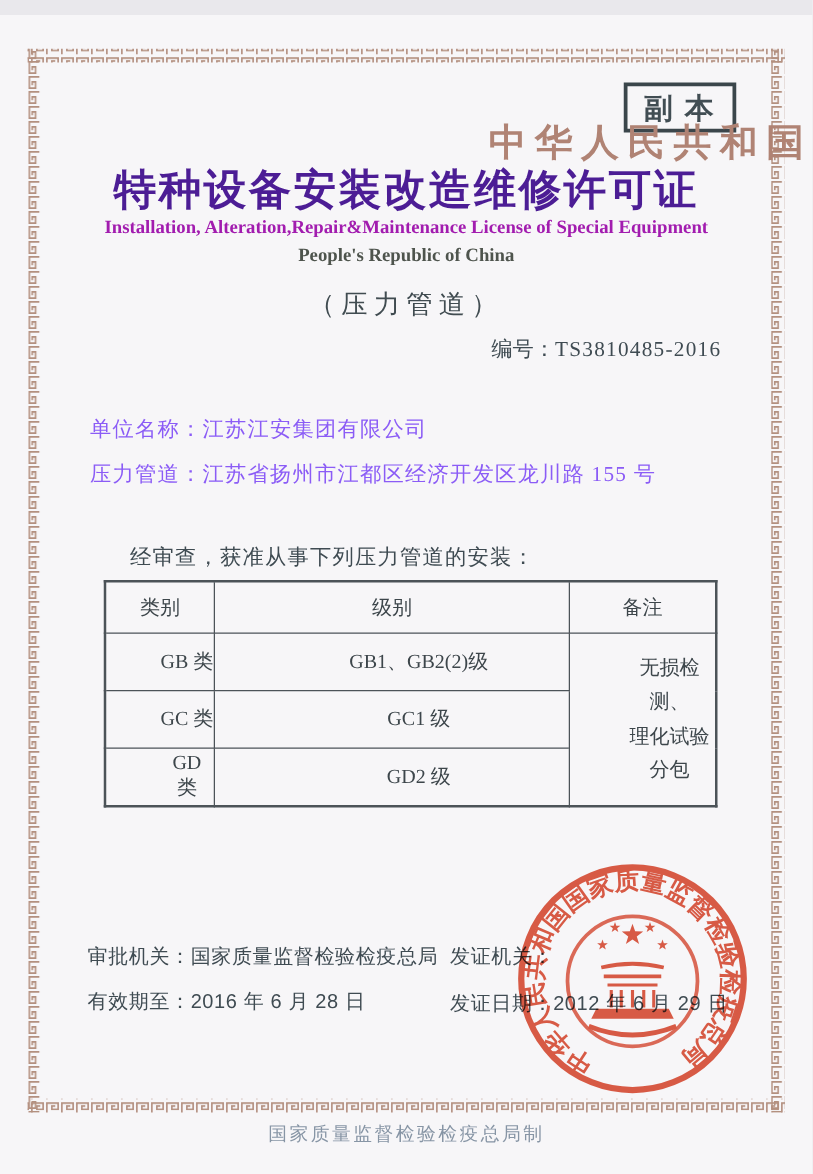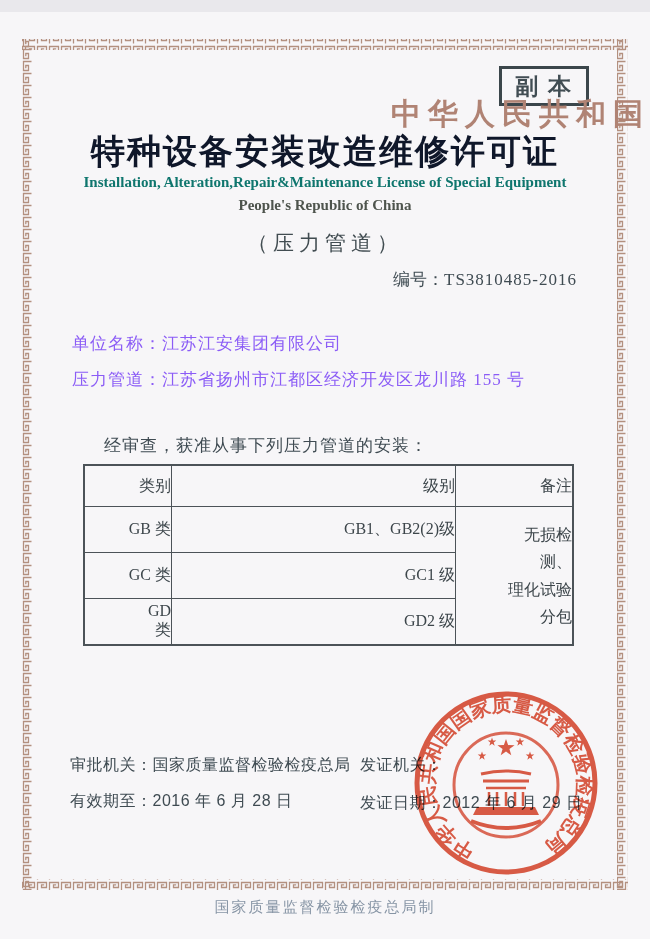--- a/index.html
+++ b/index.html
@@ -16,26 +16,26 @@
     font-size:23px;font-weight:bold;color:#414d53;letter-spacing:2px;
     background:#f7f6f8;
   }
   .title-cn1{
     position:absolute;top:82px;left:0;width:100%;text-align:right;
     font-size:30px;font-weight:bold;color:#b08374;letter-spacing:7px;
     font-family:"Liberation Sans","DejaVu Sans",sans-serif;
   }
   .title-cn2{
     position:absolute;top:117px;left:0;width:100%;text-align:center;
-    font-size:34px;font-weight:bold;color:#0f172a;letter-spacing:2px;
+    font-size:34px;font-weight:bold;color:#4c1d95;letter-spacing:2px;
     font-family:"Liberation Sans","DejaVu Sans",sans-serif;
   }
   .title-en1{
     position:absolute;top:162px;left:0;width:100%;text-align:center;
-    font-size:15px;font-weight:bold;color:#0f766e;
+    font-size:15px;font-weight:bold;color:#a21caf;
   }
   .title-en2{
     position:absolute;top:185px;left:0;width:100%;text-align:center;
     font-size:15px;font-weight:bold;color:#4e544d;
   }
   .subtitle{
     position:absolute;top:217px;left:0;width:100%;text-align:center;
     font-size:21px;color:#414c51;letter-spacing:5px;font-weight:500;
   }
   .license-no{
@@ -47,21 +47,21 @@
   .info-addr{top:356px;}
   .approve-line{
     position:absolute;left:104px;top:422px;font-size:17px;color:#3f4b52;letter-spacing:1px;
   }
   table.scope{
     position:absolute;left:83px;top:452px;width:485px;
     border-collapse:collapse;table-layout:fixed;
     font-size:16px;color:#3d464b;
   }
   table.scope th,table.scope td{
-    border:1px solid #4c5358;text-align:right;font-weight:normal;
+    border:1px solid #4c5358;text-align:center;font-weight:normal;
     padding:0;
   }
   table.scope{border:2px solid #4c5358;}
   table.scope th{height:40px;}
   table.scope td{height:45px;padding-left:43px;}
   table.scope .c1{width:86px;}
   table.scope .c2{width:283px;}
   table.scope .c3{width:116px;}
   td.remark{text-align:left;padding:0 8px;line-height:1.7;font-size:16px;}
   .footer-item{position:absolute;font-size:16px;color:#3f4b52;letter-spacing:0.5px;}

